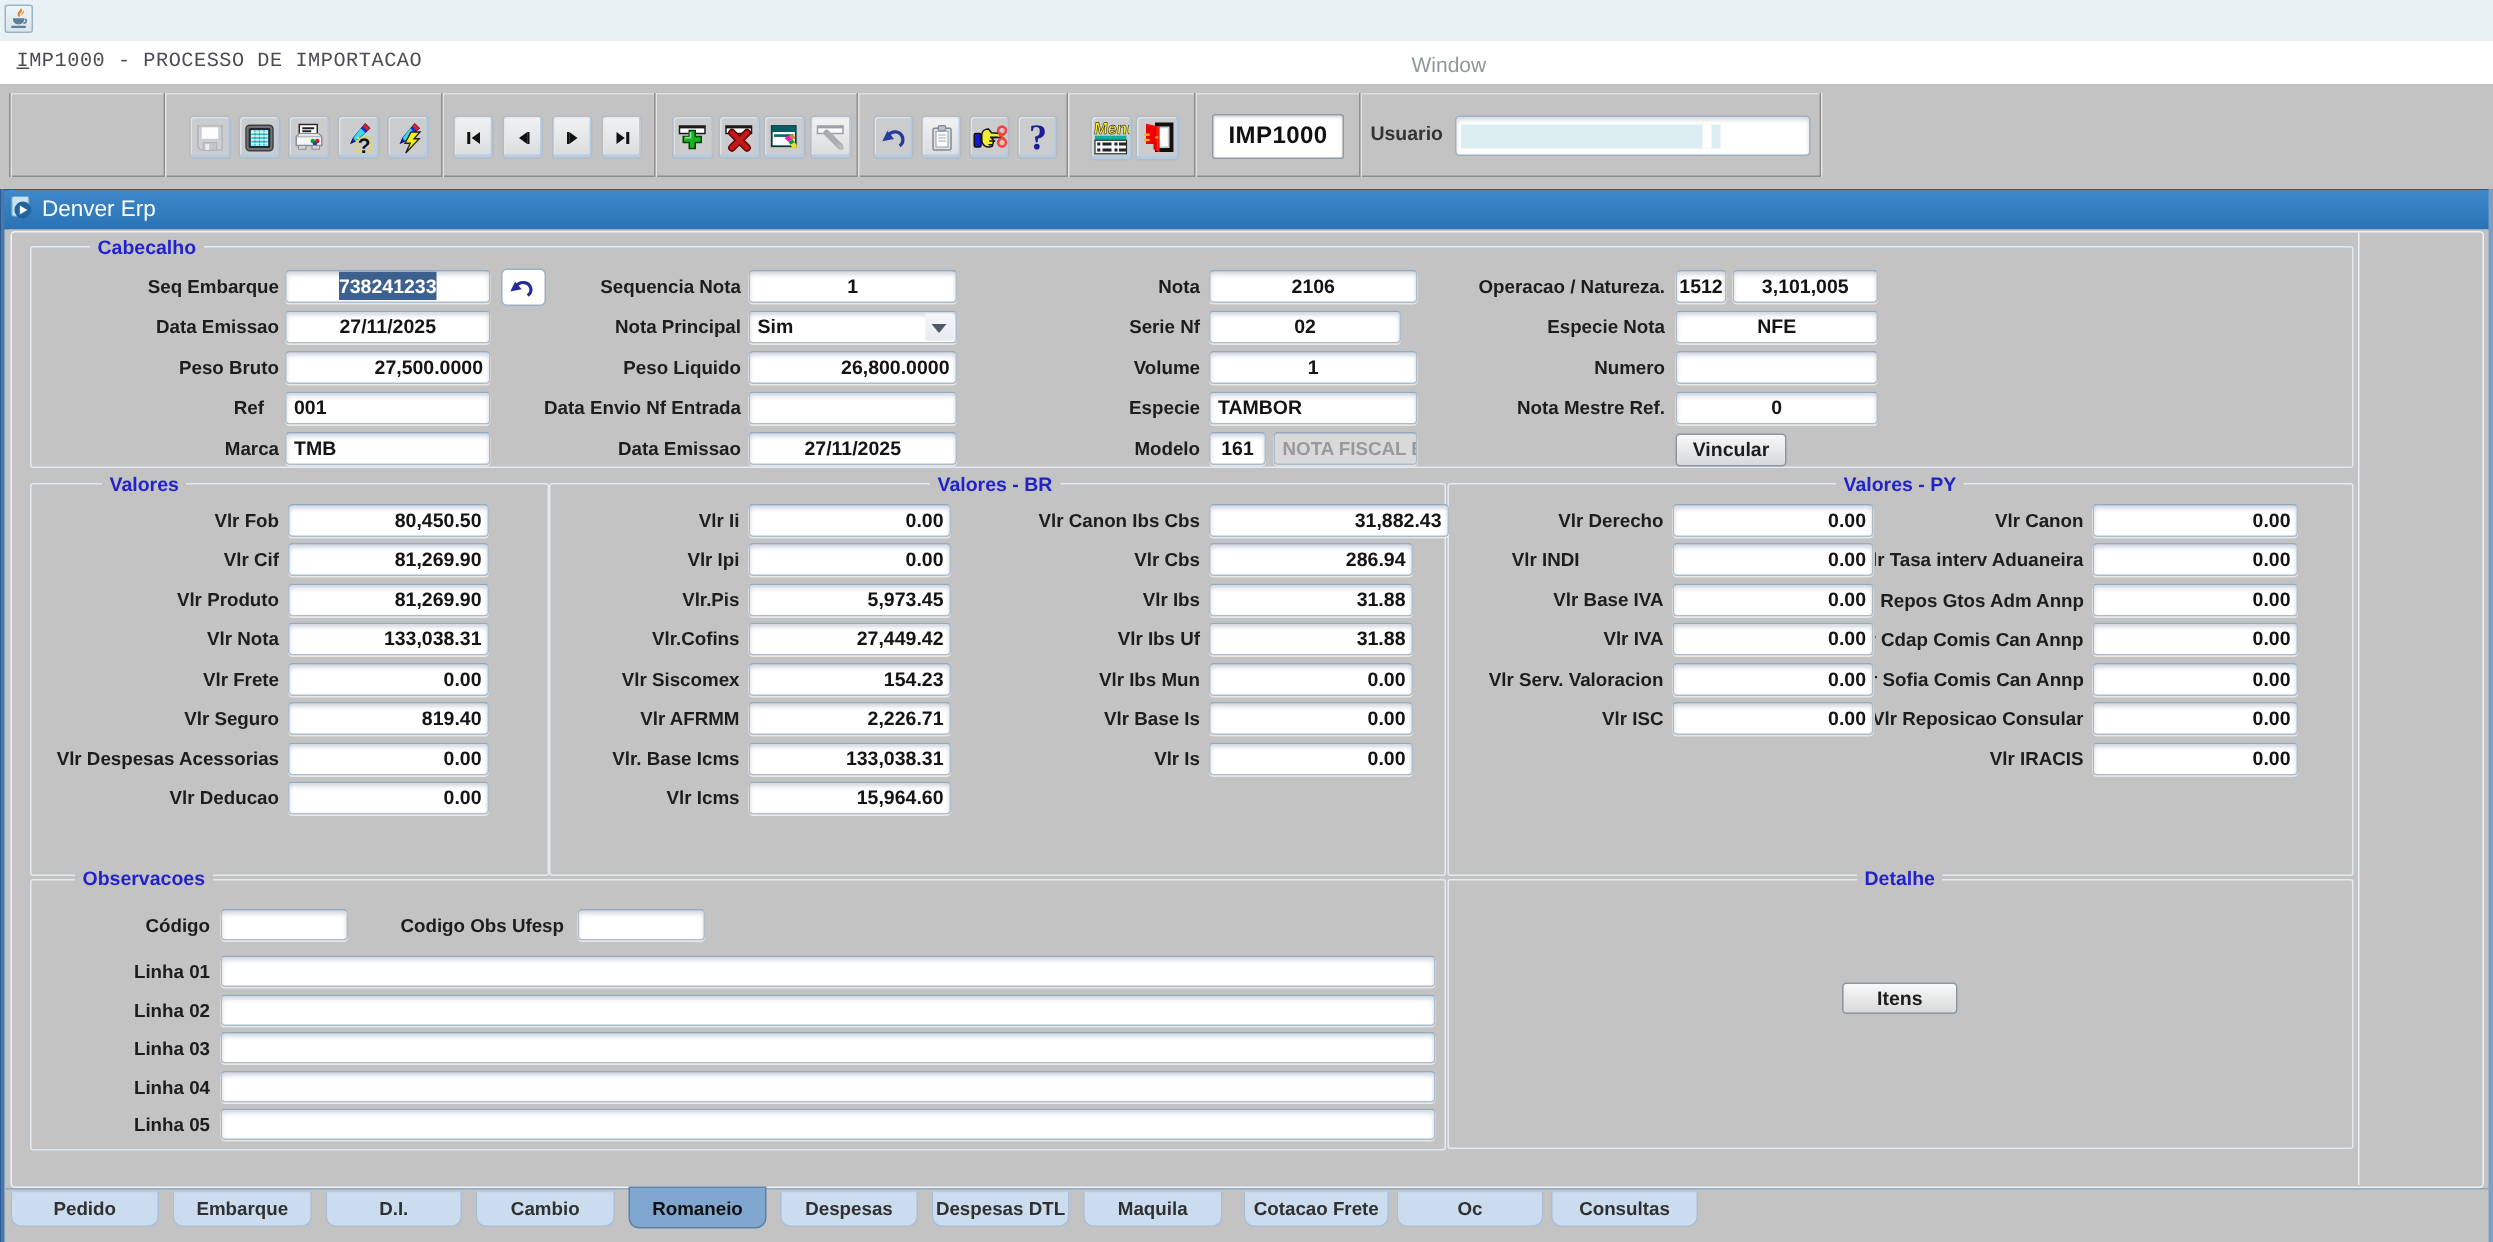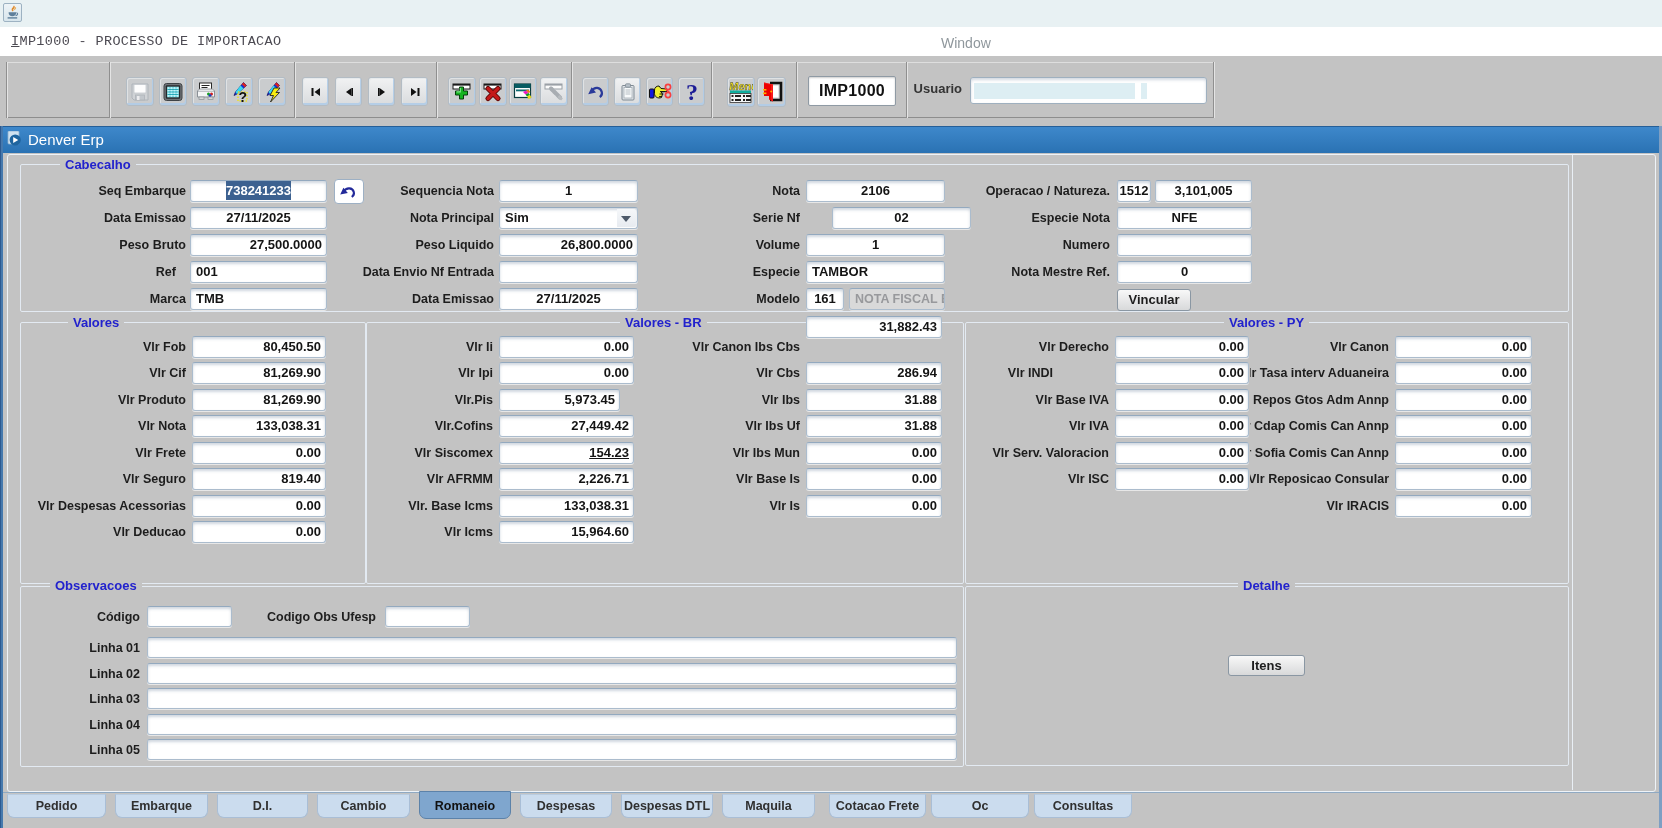--- a/index.html
+++ b/index.html
@@ -267,21 +267,21 @@
 <div class="fld l" style="left:499px;top:207px;width:139px">Sim<div style="position:absolute;right:1px;top:1px;width:19px;height:18px;background:linear-gradient(#f5f7f9,#e7ebf0);border-radius:0 2px 2px 0"></div><div style="position:absolute;right:6px;top:8px;width:0;height:0;border-left:5px solid transparent;border-right:5px solid transparent;border-top:6px solid #4e5a6a"></div></div>
 <div class="fld r" style="left:499px;top:234px;width:139px;">26,800.0000</div>
 <div class="fld c" style="left:499px;top:261px;width:139px;"></div>
 <div class="fld c" style="left:499px;top:288px;width:139px;">27/11/2025</div>
 <div class="lbl" style="left:650px;top:180px;width:150px;">Nota</div>
 <div class="lbl" style="left:650px;top:207px;width:150px;">Serie Nf</div>
 <div class="lbl" style="left:650px;top:234px;width:150px;">Volume</div>
 <div class="lbl" style="left:650px;top:261px;width:150px;">Especie</div>
 <div class="lbl" style="left:650px;top:288px;width:150px;">Modelo</div>
 <div class="fld c" style="left:806px;top:180px;width:139px;">2106</div>
-<div class="fld c" style="left:832px;top:207px;width:139px;">02</div>
+<div class="fld c" style="left:806px;top:207px;width:128px;">02</div>
 <div class="fld c" style="left:806px;top:234px;width:139px;">1</div>
 <div class="fld l" style="left:806px;top:261px;width:139px;">TAMBOR</div>
 <div class="fld c" style="left:806px;top:288px;width:38px;">161</div>
 <div class="fld l dis" style="left:849px;top:288px;width:96px;font-size:12.5px">NOTA FISCAL E</div>
 <div class="lbl" style="left:940px;top:180px;width:170px;">Operacao / Natureza.</div>
 <div class="lbl" style="left:940px;top:207px;width:170px;">Especie Nota</div>
 <div class="lbl" style="left:940px;top:234px;width:170px;">Numero</div>
 <div class="lbl" style="left:940px;top:261px;width:170px;">Nota Mestre Ref.</div>
 <div class="fld c" style="left:1117px;top:180px;width:34px;padding:0 1px;font-size:13px">1512</div>
 <div class="fld c" style="left:1155px;top:180px;width:97px;">3,101,005</div>
@@ -303,33 +303,33 @@
 <div class="fld r" style="left:192px;top:468px;width:134px;">819.40</div>
 <div class="lbl" style="left:20px;top:495px;width:166px;">Vlr Despesas Acessorias</div>
 <div class="fld r" style="left:192px;top:495px;width:134px;">0.00</div>
 <div class="lbl" style="left:20px;top:521px;width:166px;">Vlr Deducao</div>
 <div class="fld r" style="left:192px;top:521px;width:134px;">0.00</div>
 <div class="lbl" style="left:360px;top:336px;width:133px;">Vlr Ii</div>
 <div class="fld r" style="left:499px;top:336px;width:135px;">0.00</div>
 <div class="lbl" style="left:360px;top:362px;width:133px;">Vlr Ipi</div>
 <div class="fld r" style="left:499px;top:362px;width:135px;">0.00</div>
 <div class="lbl" style="left:360px;top:389px;width:133px;">Vlr.Pis</div>
-<div class="fld r" style="left:499px;top:389px;width:121px;">5,973.45</div>
+<div class="fld r" style="left:499px;top:389px;width:135px;">5,973.45</div>
 <div class="lbl" style="left:360px;top:415px;width:133px;">Vlr.Cofins</div>
 <div class="fld r" style="left:499px;top:415px;width:135px;">27,449.42</div>
 <div class="lbl" style="left:360px;top:442px;width:133px;">Vlr Siscomex</div>
-<div class="fld r" style="left:499px;top:442px;width:135px;text-decoration:underline;">154.23</div>
+<div class="fld r" style="left:499px;top:442px;width:135px;">154.23</div>
 <div class="lbl" style="left:360px;top:468px;width:133px;">Vlr AFRMM</div>
 <div class="fld r" style="left:499px;top:468px;width:135px;">2,226.71</div>
 <div class="lbl" style="left:360px;top:495px;width:133px;">Vlr. Base Icms</div>
 <div class="fld r" style="left:499px;top:495px;width:135px;">133,038.31</div>
 <div class="lbl" style="left:360px;top:521px;width:133px;">Vlr Icms</div>
 <div class="fld r" style="left:499px;top:521px;width:135px;">15,964.60</div>
 <div class="lbl" style="left:650px;top:336px;width:150px;">Vlr Canon Ibs Cbs</div>
-<div class="fld r" style="left:806px;top:316px;width:136px;">31,882.43</div>
+<div class="fld r" style="left:806px;top:336px;width:160px;">31,882.43</div>
 <div class="lbl" style="left:650px;top:362px;width:150px;">Vlr Cbs</div>
 <div class="fld r" style="left:806px;top:362px;width:136px;">286.94</div>
 <div class="lbl" style="left:650px;top:389px;width:150px;">Vlr Ibs</div>
 <div class="fld r" style="left:806px;top:389px;width:136px;">31.88</div>
 <div class="lbl" style="left:650px;top:415px;width:150px;">Vlr Ibs Uf</div>
 <div class="fld r" style="left:806px;top:415px;width:136px;">31.88</div>
 <div class="lbl" style="left:650px;top:442px;width:150px;">Vlr Ibs Mun</div>
 <div class="fld r" style="left:806px;top:442px;width:136px;">0.00</div>
 <div class="lbl" style="left:650px;top:468px;width:150px;">Vlr Base Is</div>
 <div class="fld r" style="left:806px;top:468px;width:136px;">0.00</div>

